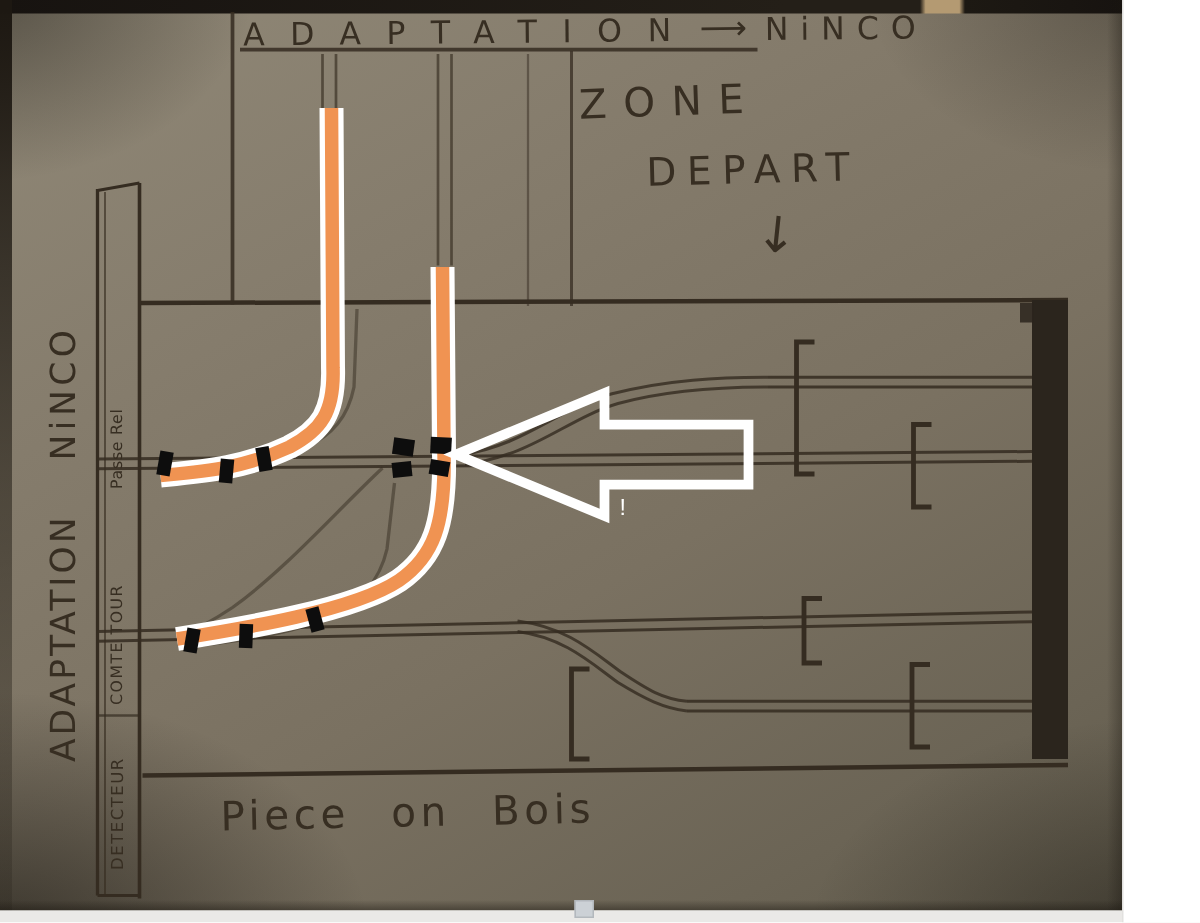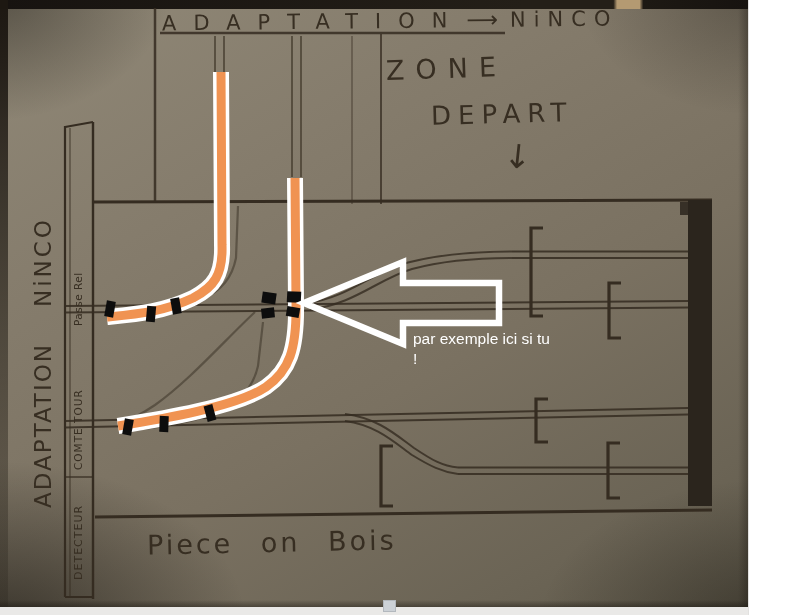--- a/index.html
+++ b/index.html
@@ -168,20 +168,19 @@
   <div class="vtext side-w1">ADAPTATION</div>
   <div class="vtext side-w2">NiNCO</div>
 
   <div class="vtext col-top">Passe Rel</div>
   <div class="vtext col-mid">COMTE TOUR</div>
   <div class="vtext col-bot">DETECTEUR</div>
 
   <div class="hand piece">Piece on Bois</div>
 
   <div class="note">
-    <div>par exemple ici si tu</div>
     <div>!</div>
   </div>
 </div>
 
 <div class="bottom-band"></div>
 <div class="right-band"></div>
 <div class="handle"></div>
 
 </body></html>

